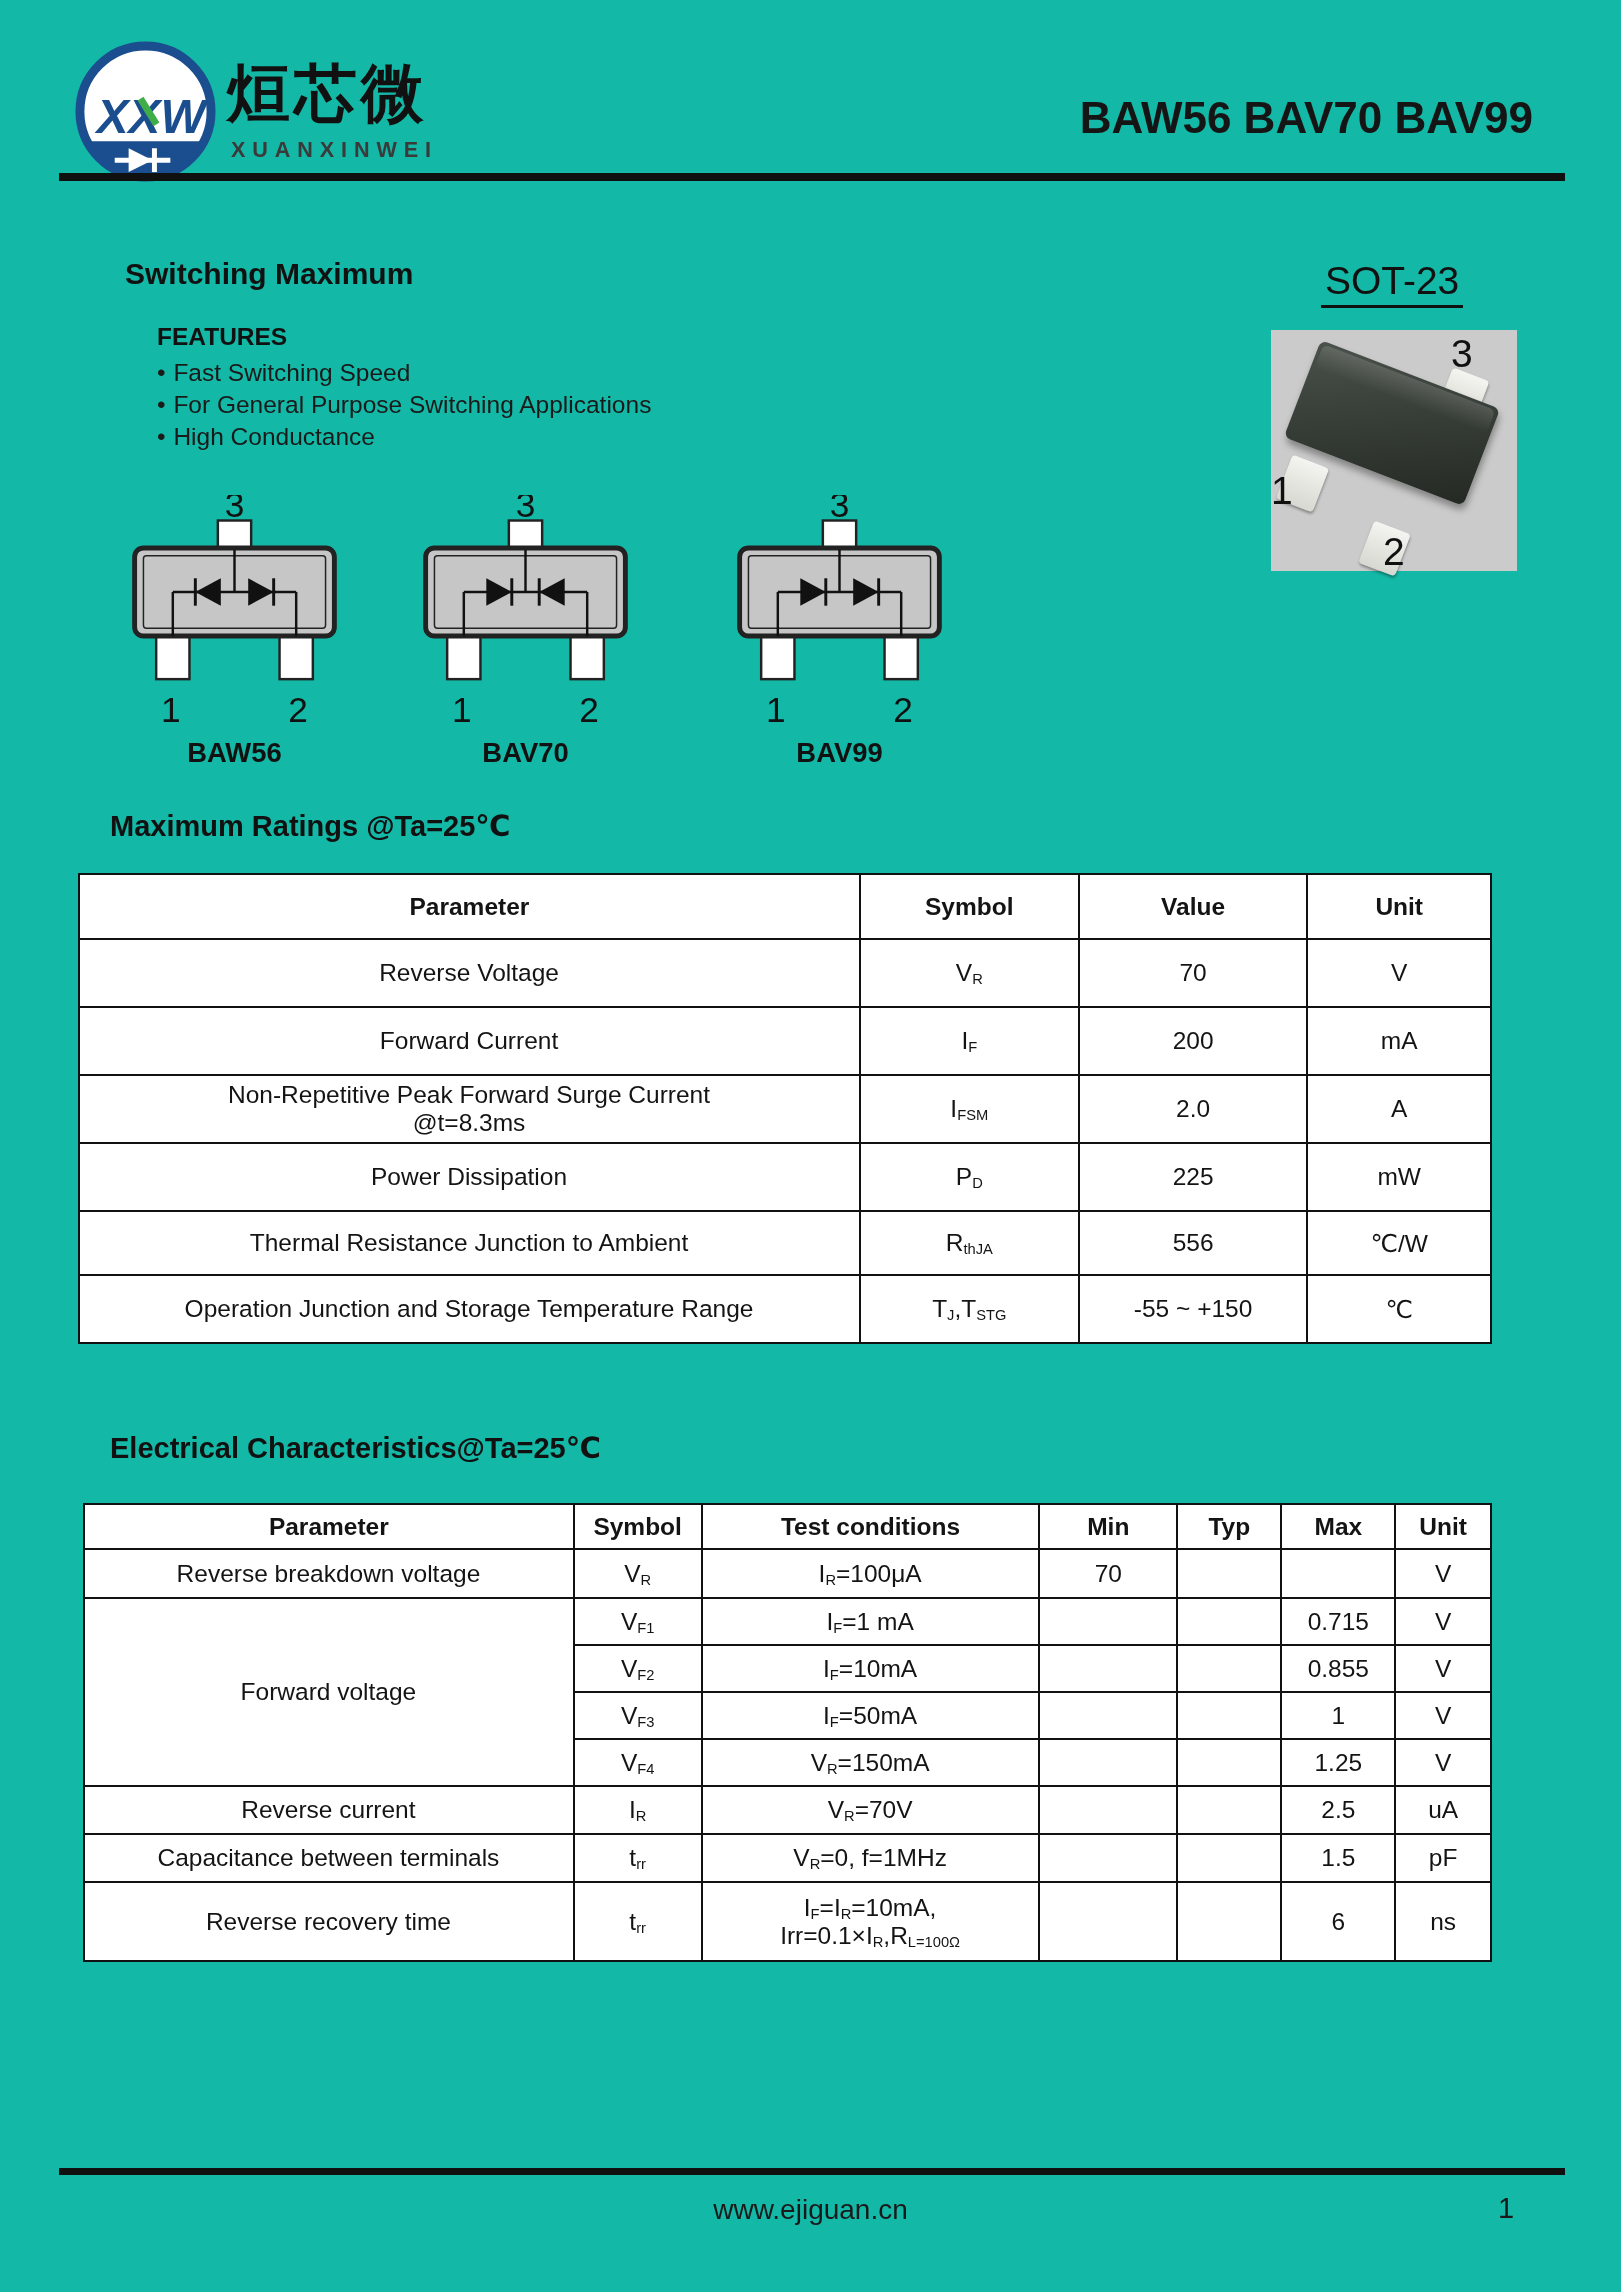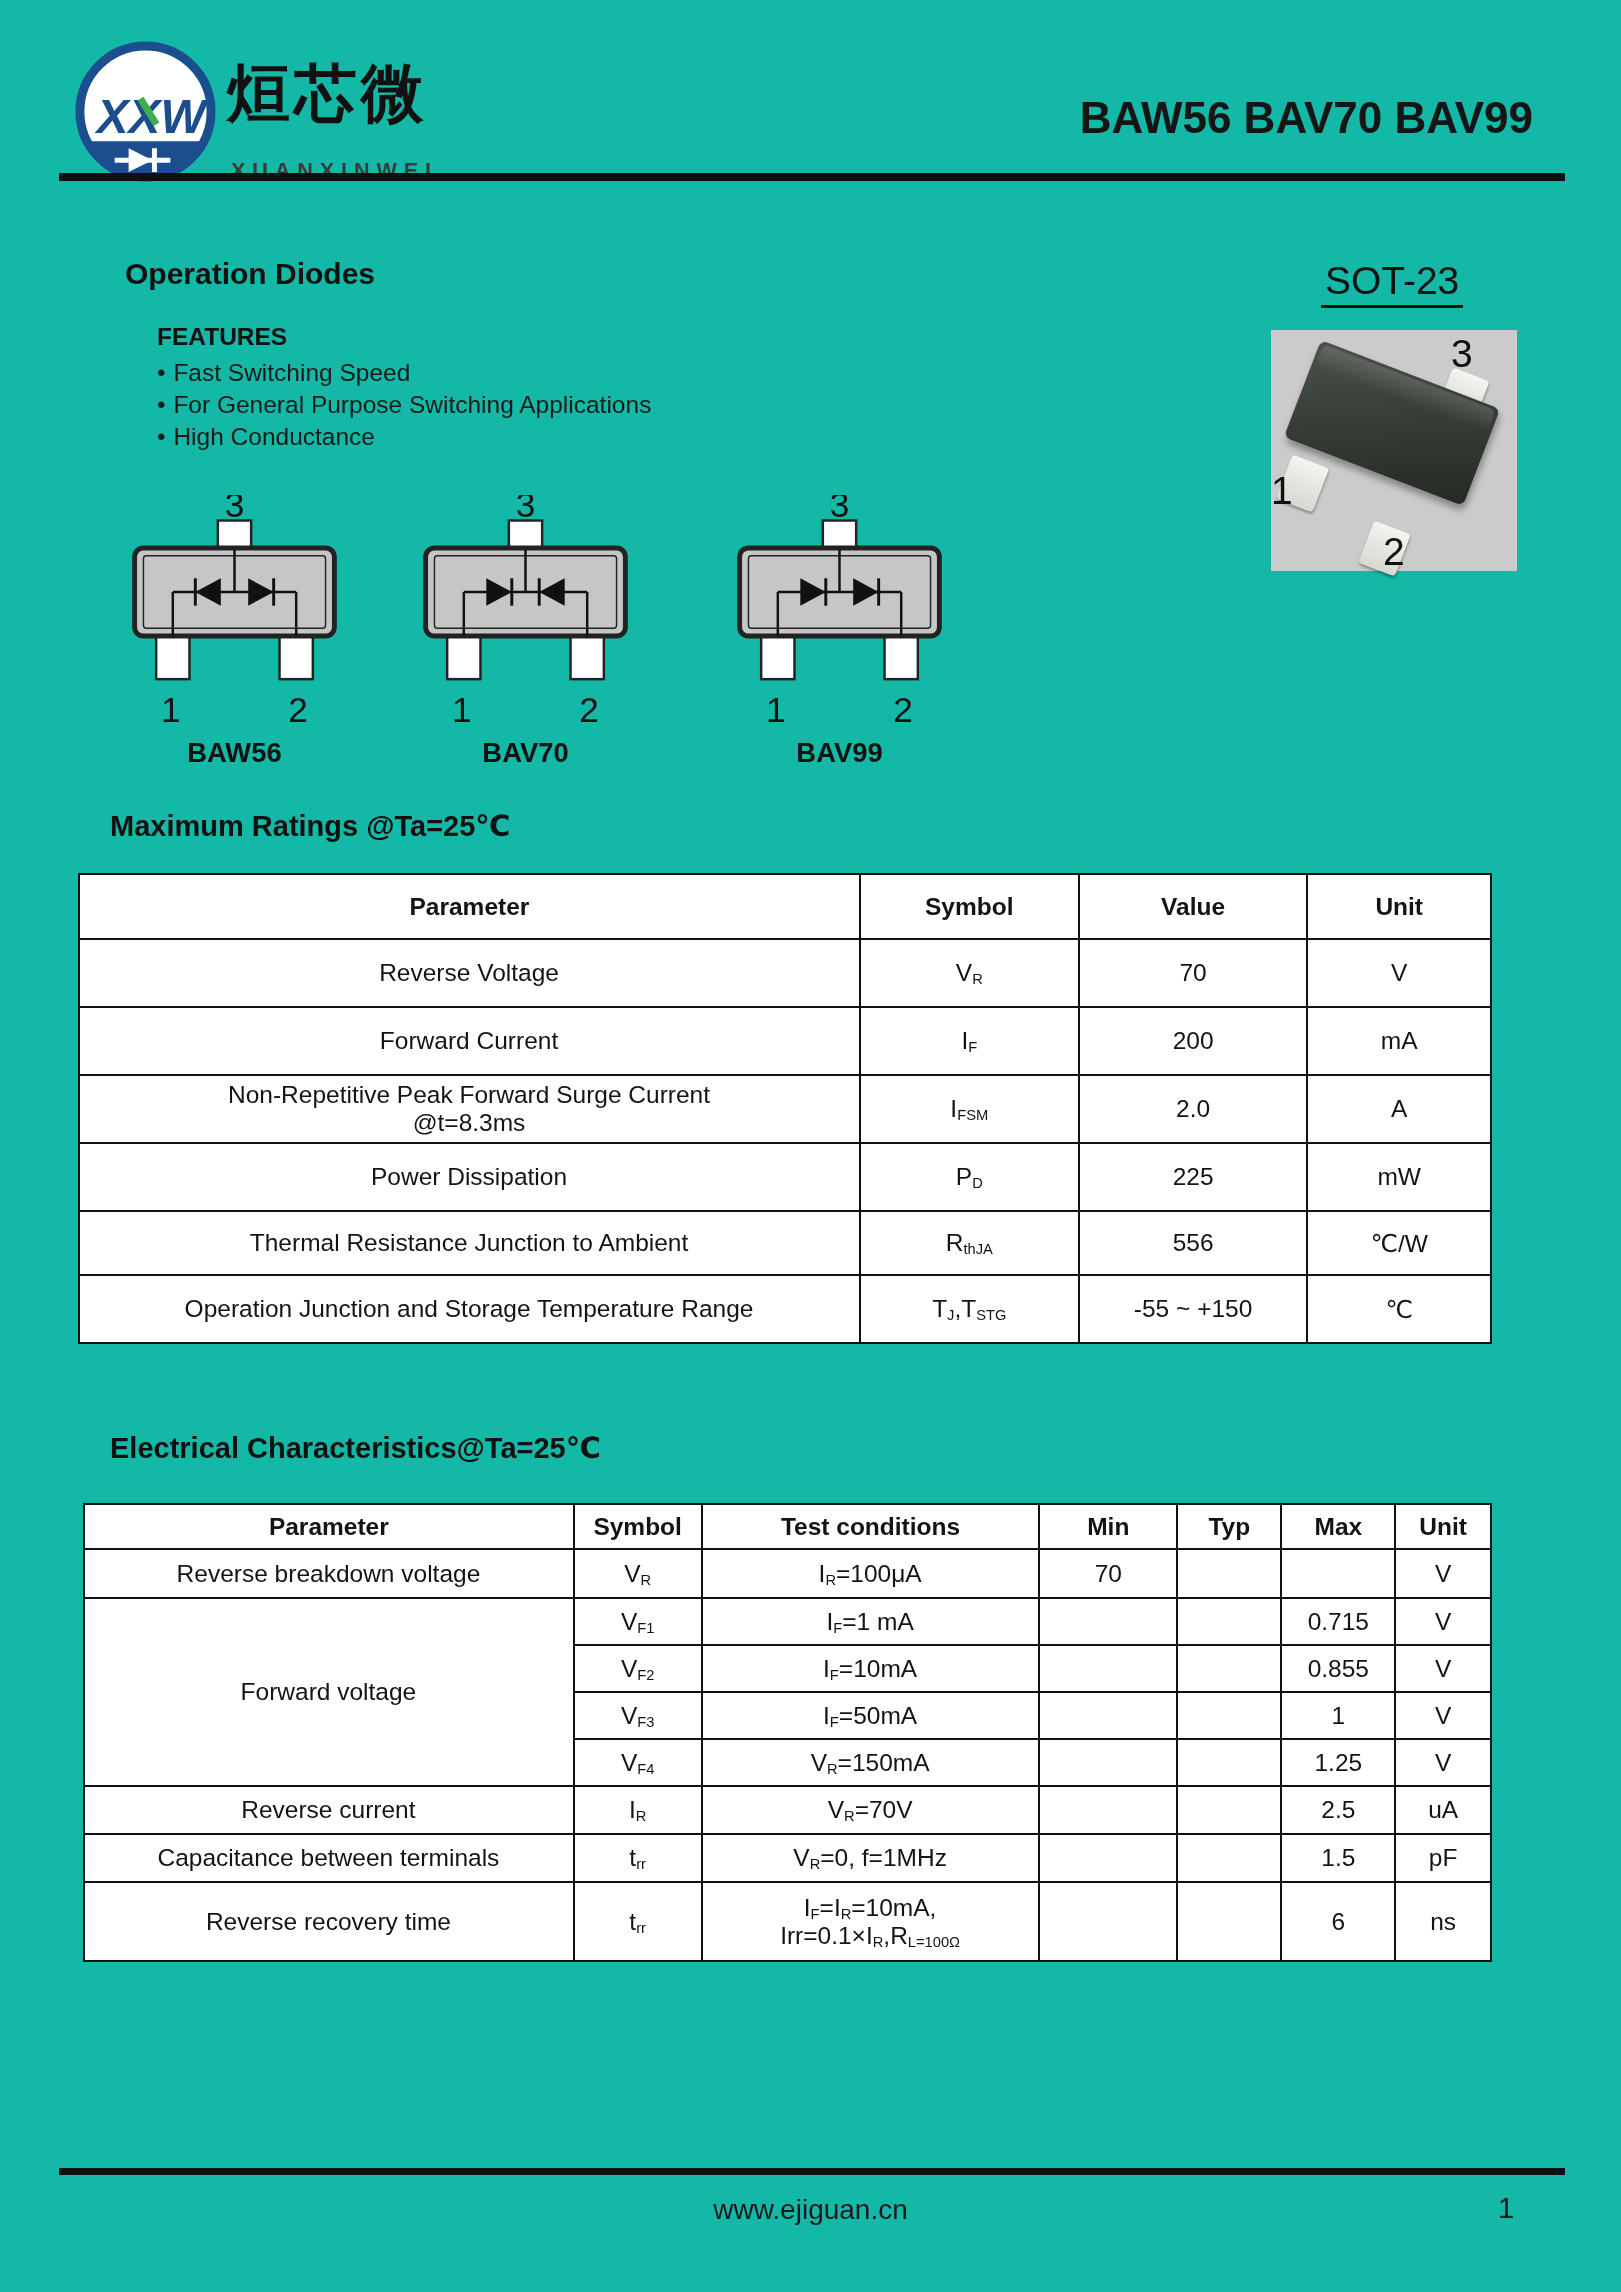--- a/index.html
+++ b/index.html
@@ -5,21 +5,21 @@
   html,body{margin:0;padding:0;background:#888;}
   .page{
     position:relative; width:1621px; height:2293px; background:#14b8a6;
     font-family:"Liberation Sans","DejaVu Sans",sans-serif; color:#111;
     margin:0 auto; overflow:hidden;
   }
   .abs{position:absolute;}
   
   .logo-svg{position:absolute; left:71px; top:37px;}
   .company-cn{position:absolute; left:227px; top:51px; font-size:63px; font-weight:700; color:#111; letter-spacing:3.9px;}
-  .company-en{position:absolute; left:231px; top:137px; font-size:21.6px; font-weight:700; color:#3a3a3a; letter-spacing:6.9px;margin-top:21px;}
+  .company-en{position:absolute; left:231px; top:137px; font-size:21.6px; font-weight:700; color:#3a3a3a; letter-spacing:6.9px;}
   .doc-title{position:absolute; right:88px; top:93px; font-size:44px; font-weight:700; color:#151515; letter-spacing:0px;}
   .rule{position:absolute; left:59px; width:1506px; background:#101010;}
   .rule.top{top:173px; height:7.8px;}
   .rule.bottom{top:2168px; height:6.9px;}
   
   .section-title{position:absolute; left:125px; top:257px; font-size:30px; font-weight:700;}
   .pkg-label{position:absolute; left:1321px; top:259px; font-size:39px; color:#111;
              border-bottom:3.9px solid #111; padding:0 3.9px 2px 3.9px;}
   .features{position:absolute; left:157px; top:323px;}
   .features .ft-title{font-size:24.5px; font-weight:700; margin-bottom:7.8px;}
@@ -66,21 +66,21 @@
     <line x1="70" y1="62" x2="86" y2="88" stroke="#3fae49" stroke-width="7"></line>
     <polygon points="58,112 58,136 82,124" fill="#ffffff"></polygon>
     <line x1="84" y1="112" x2="84" y2="136" stroke="#ffffff" stroke-width="5"></line>
     <line x1="44" y1="124" x2="100" y2="124" stroke="#ffffff" stroke-width="5"></line>
   </svg>
   <div class="company-cn">烜芯微</div>
   <div class="company-en">XUANXINWEI</div>
   <div class="doc-title">BAW56 BAV70 BAV99</div>
   <div class="rule top"></div>
 
-  <div class="section-title">Operation Diodes</div>
+  <div class="section-title">Switching Maximum</div>
   <div class="pkg-label">SOT-23</div>
 
   <div class="features">
     <div class="ft-title">FEATURES</div>
     <div class="ft-item"><span class="bullet">•</span><span>Fast Switching Speed</span></div>
     <div class="ft-item"><span class="bullet">•</span><span>For General Purpose Switching Applications</span></div>
     <div class="ft-item"><span class="bullet">•</span><span>High Conductance</span></div>
   </div>
 
   <div class="schem" style="left:117px;">

